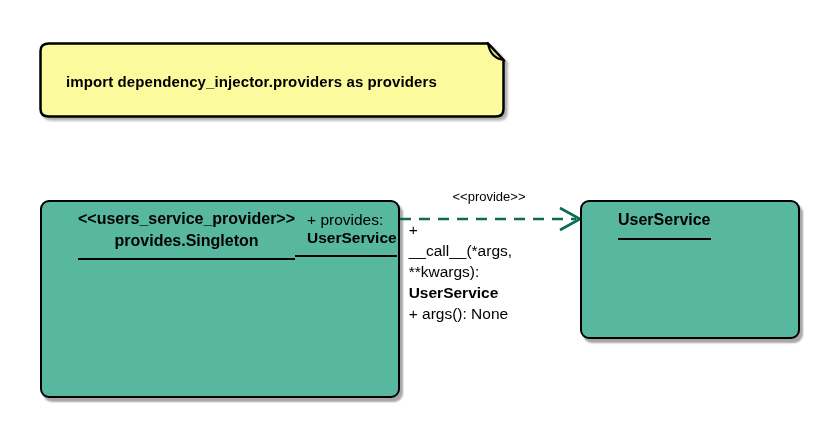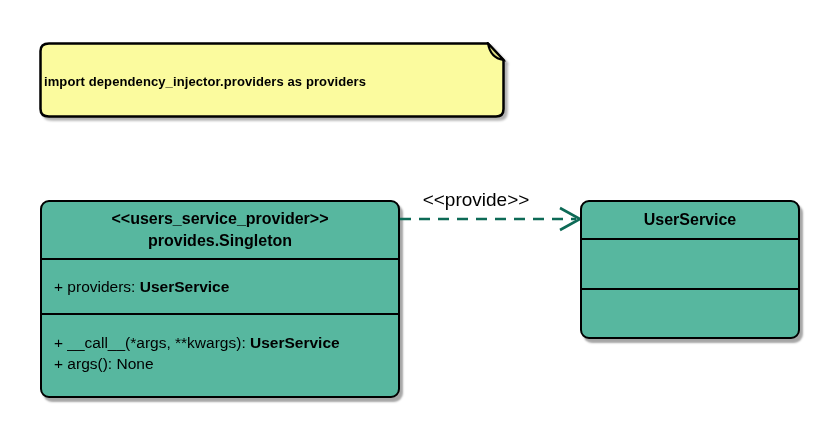--- a/index.html
+++ b/index.html
@@ -16,30 +16,30 @@
     font-family:"Liberation Sans","DejaVu Sans",sans-serif;color:var(--text);
   }
   
   .note-wrap{position:absolute;left:39px;top:42px;width:468px;height:78px;
     filter:drop-shadow(3px 3px 1px rgba(0,0,0,0.30));}
   .note-wrap svg{display:block;}
   .note-body{fill:var(--note-fill);stroke:var(--border);stroke-width:2.5;}
   .note-fold{fill:var(--note-fold);stroke:var(--border);stroke-width:2;}
   .note-text{
     position:absolute;left:0;top:0;width:100%;height:100%;
-    display:flex;align-items:center;padding-left:5px;box-sizing:border-box;
-    font-weight:bold;font-size:13px;letter-spacing:0.1px;
+    display:flex;align-items:center;padding-left:27px;box-sizing:border-box;
+    font-weight:bold;font-size:15px;letter-spacing:0.1px;
   }
   
   .uml-class{
     position:absolute;box-sizing:border-box;
     background:var(--class-fill);
     border:2px solid var(--border);border-radius:9px;
     box-shadow:3px 4px 2px rgba(0,0,0,0.35);
-    display:flex;flex-direction:column;
+    display:flex;flex-direction:row;padding-left:36px;
   }
   #provider-box{left:40px;top:200px;width:360px;height:198px;}
   #service-box{left:580px;top:200px;width:220px;height:139px;}
   .compartment{box-sizing:border-box;}
   .compartment.divided{border-bottom:2px solid var(--border);}
   .class-header{
     display:flex;flex-direction:column;justify-content:center;align-items:center;
     text-align:center;font-weight:bold;font-size:16px;line-height:22px;
   }
   #provider-box .class-header{height:58px;}
@@ -47,42 +47,42 @@
   #provider-box .attrs{height:55px;display:flex;align-items:center;padding-left:12px;font-size:15.5px;}
   #provider-box .methods{flex:1;padding:17px 0 0 12px;font-size:15.5px;line-height:21px;}
   #service-box .mid{height:50px;}
   #service-box .bottom{flex:1;}
   .bold{font-weight:bold;}
   
   .arrow-wrap{position:absolute;left:398px;top:190px;width:196px;height:48px;}
   .arrow-line{stroke:var(--arrow);stroke-width:2.6;fill:none;stroke-dasharray:11 8;}
   .arrow-head{stroke:var(--arrow);stroke-width:2.6;fill:none;}
   .arrow-label{
-    position:absolute;left:414px;top:189px;width:124px;text-align:center;
-    font-size:19px;color:var(--text);
+    position:absolute;left:427px;top:189px;width:124px;text-align:center;
+    font-size:13px;color:var(--text);
   }
 </style>
 </head>
 <body>
 
 <div class="note-wrap">
   <svg width="468" height="78" viewBox="0 0 468 78">
     <path class="note-body" d="M 10 1.5 L 449 1.5 L 464.5 18 L 464.5 67 Q 464.5 74.5 457 74.5 L 10 74.5 Q 1.5 74.5 1.5 67 L 1.5 9 Q 1.5 1.5 10 1.5 Z"></path>
     <path class="note-fold" d="M 449 1.5 C 450.5 11 455.5 16.5 464.5 18 Z"></path>
   </svg>
   <div class="note-text">import dependency_injector.providers as providers</div>
 </div>
 
 <div class="uml-class" id="provider-box">
   <div class="compartment divided class-header">
     <div>&lt;&lt;users_service_provider&gt;&gt;</div>
     <div>provides.Singleton</div>
   </div>
   <div class="compartment divided attrs">
-    <span><span>+ providers: </span><span class="bold">UserService</span></span>
+    <span><span>+ provides: </span><span class="bold">UserService</span></span>
   </div>
   <div class="compartment methods">
     <div><span>+ __call__(*args, **kwargs): </span><span class="bold">UserService</span></div>
     <div>+ args(): None</div>
   </div>
 </div>
 
 <svg class="arrow-wrap" viewBox="0 0 196 48">
   <line class="arrow-line" x1="2" y1="29" x2="178" y2="29"></line>
   <polyline class="arrow-head" points="162,18 182,29 162,40"></polyline>

